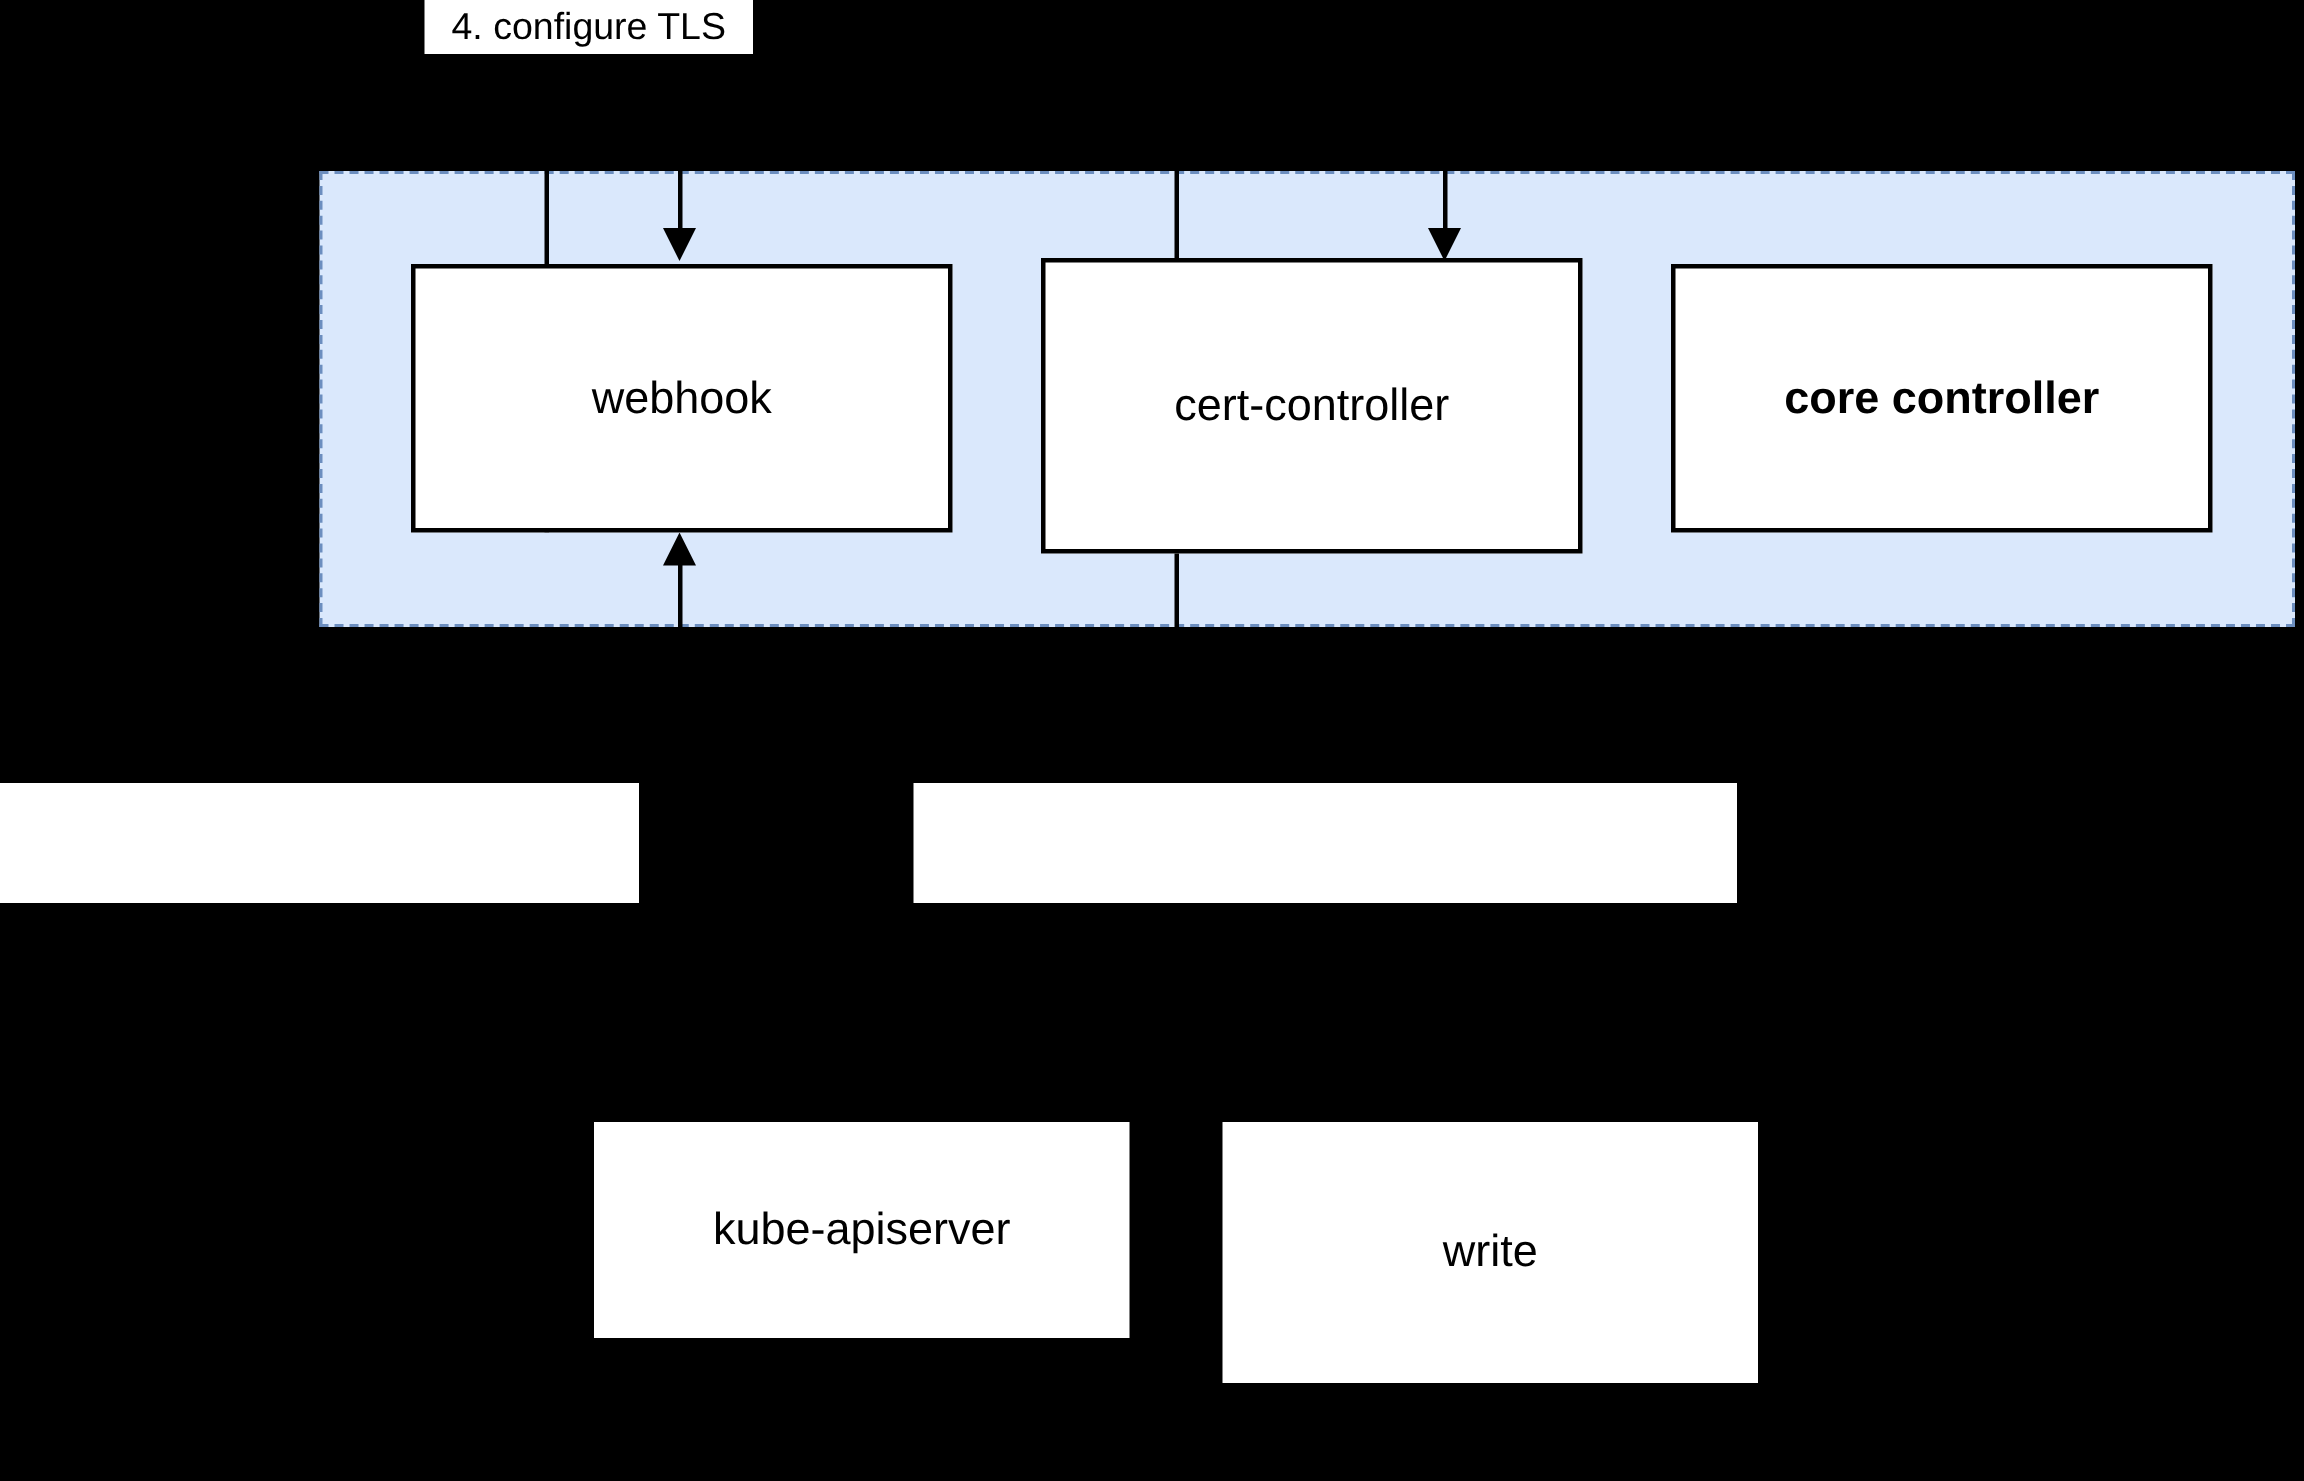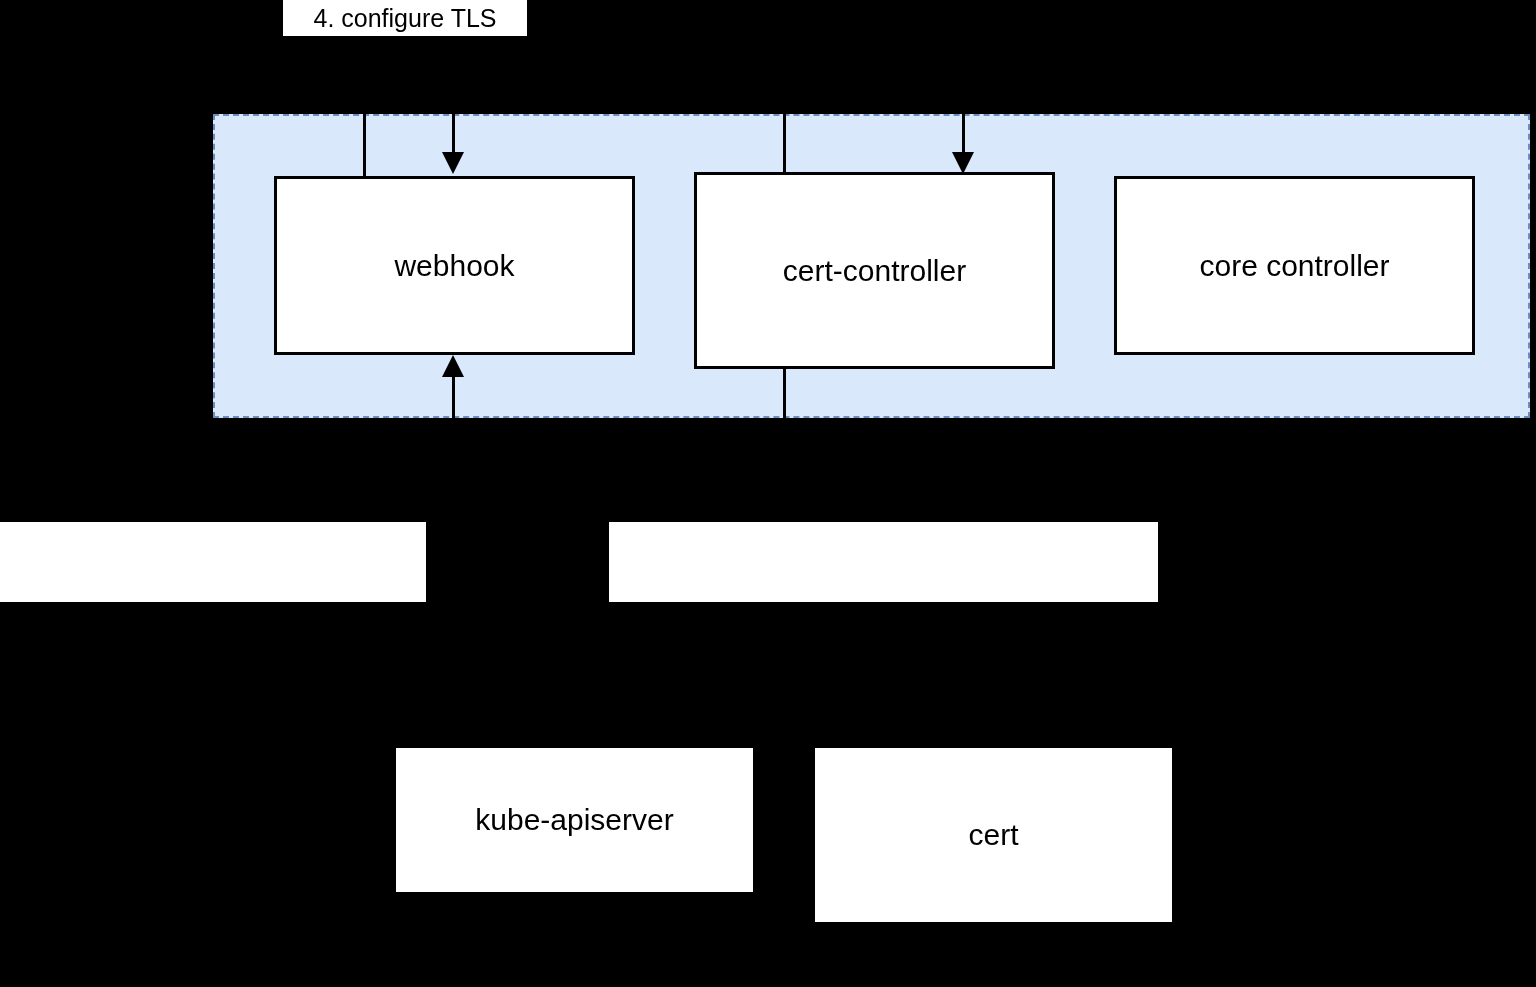--- a/index.html
+++ b/index.html
@@ -91,21 +91,21 @@
     border-right: 11px solid transparent;
     border-bottom: 22px solid #000000;
     z-index: 3;
   }
 </style>
 </head>
 <body>
 
 <div id="canvas">
 
-  <div class="note note-center" style="left:283px; top:0px; width:244px; height:36px; line-height:36px;">4. configure TLS</div>
+  <div class="note note-center" style="left:283px; top:0px; width:219px; height:36px; line-height:36px;">4. configure TLS</div>
 
 
   <div id="group-container"></div>
 
   <div class="vline" style="left:363px; top:114px; height:241px;"></div>
 
   <div class="vline" style="left:452px; top:114px; height:42px;"></div>
   <div class="arrowhead-down" style="left:442px; top:152px;"></div>
 
   <div class="vline" style="left:962px; top:114px; height:42px;"></div>
@@ -117,35 +117,35 @@
   <div class="arrowhead-up" style="left:442px; top:355px;"></div>
 
   <div class="component-box" style="left:274px; top:176px; width:361px; height:179px;">
     <span>webhook</span>
   </div>
 
   <div class="component-box" style="left:694px; top:172px; width:361px; height:197px;">
     <span>cert-controller</span>
   </div>
 
-  <div class="component-box" style="left:1114px; top:176px; width:361px; height:179px;">
+  <div class="component-box" style="left:1114px; top:176px; width:361px; height:179px;font-weight:bold;">
     <span>core controller</span>
   </div>
 
   <div class="note note-left" style="left:0px; top:522px; width:426px; height:80px; padding:0 2px;">
     <div style="text-align:left;">5. send conversion/validating</div>
     <div style="text-align:center;">webhook</div>
   </div>
 
   <div class="note note-left" style="left:609px; top:522px; width:549px; height:80px; padding:0 2px;">
     <div>2. write TLS secret</div>
     <div>3. update caBundle in CRD/Webhook</div>
   </div>
 
   <div class="plain-box" style="left:396px; top:748px; width:357px; height:144px;">
     <span>kube-apiserver</span>
   </div>
 
   <div class="plain-box" style="left:815px; top:748px; width:357px; height:174px;">
-    <span>cert</span>
+    <span>write</span>
   </div>
 
 </div>
 
 </body></html>

